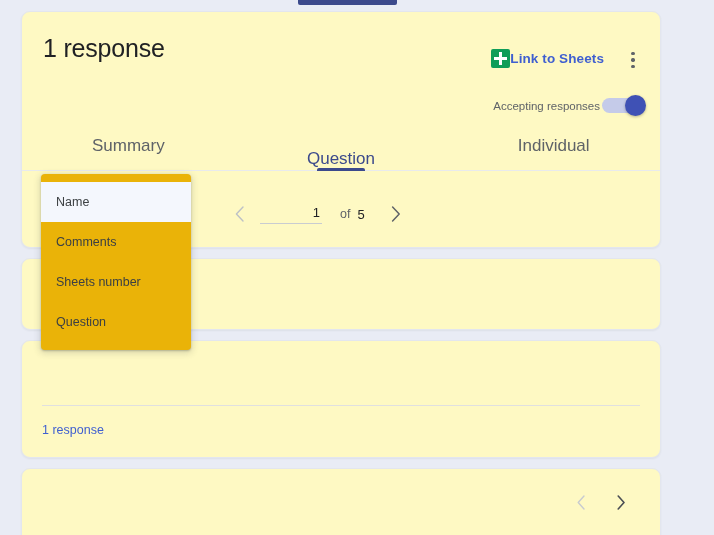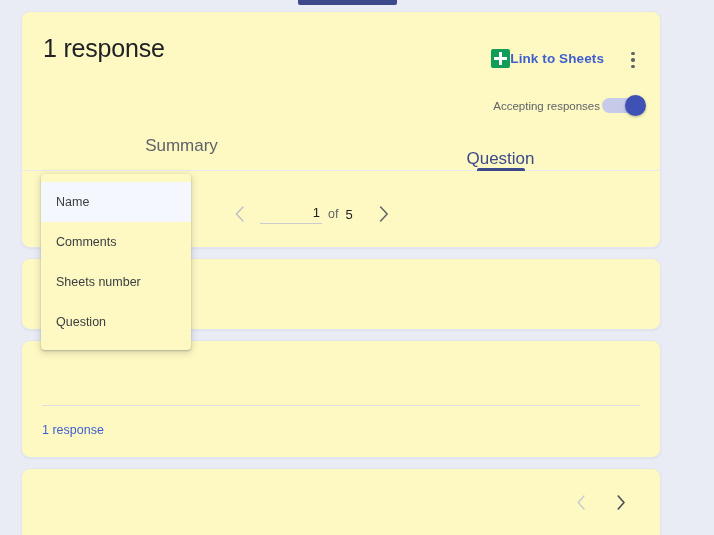--- a/index.html
+++ b/index.html
@@ -207,21 +207,21 @@
     font-size: 13px;
     color: #202124;
     background: transparent;
     outline: none;
     padding: 1px 2px 3px 2px;
     margin: 0 4px;
   }
   #page-of {
     font-size: 12.5px;
     color: #5f6368;
-    margin: 0 7px 0 2px;
+    margin: 0 7px 0 14px;
   }
   #page-total {
     font-size: 13px;
     color: #202124;
     margin-right: 14px;
   }
 
   
   #card-two { top: 258px; height: 72px; }
 
@@ -255,21 +255,21 @@
     align-items: center;
     gap: 6px;
   }
 
   
   #question-dropdown {
     position: absolute;
     left: 41px;
     top: 174px;
     width: 150px;
-    background: #fef9c3;
+    background: #eab308;
     border-radius: 4px;
     box-shadow: 0 2px 6px 2px rgba(60,64,67,0.15), 0 1px 2px rgba(60,64,67,0.3);
     padding: 8px 0;
     z-index: 50;
   }
   .dd-item {
     height: 40px;
     display: flex;
     align-items: center;
     padding-left: 15px;
@@ -305,20 +305,23 @@
     <span id="accepting-label">Accepting responses</span>
     <span id="accepting-toggle"></span>
   </div>
 
   <div id="tabs">
     <div class="tab">
       <span>Summary</span>
     </div>
     <div class="tab active">
       <span>Question</span>
+    </div>
+    <div class="tab">
+      <span>Individual</span>
     </div>
   </div>
 
   <div id="pager">
     <div class="chev disabled">
       <svg width="13" height="18" viewBox="0 0 13 18" aria-hidden="true">
         <path d="M10 2 L3.4 9 L10 16" fill="none" stroke="#bdc1c6" stroke-width="1.4" stroke-linecap="round" stroke-linejoin="round"></path>
       </svg>
     </div>
     <input id="page-input" type="text" value="1" style="">

